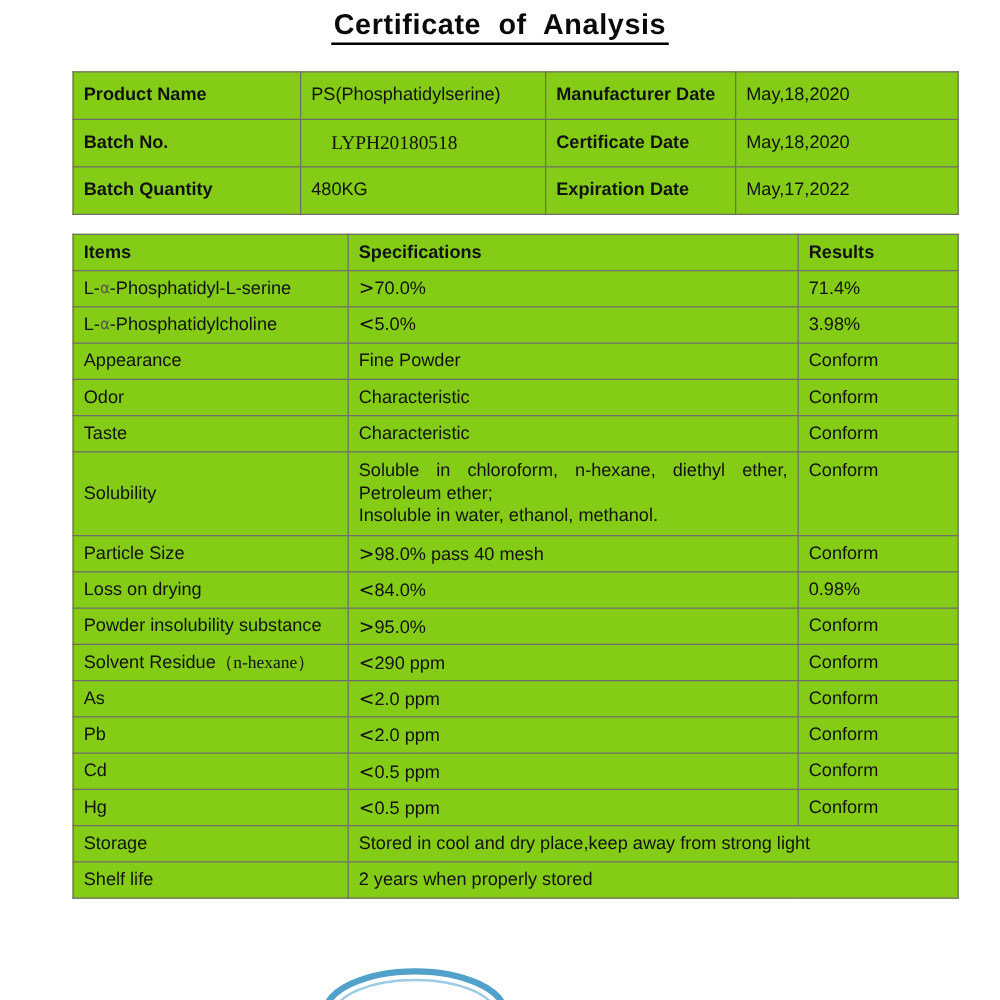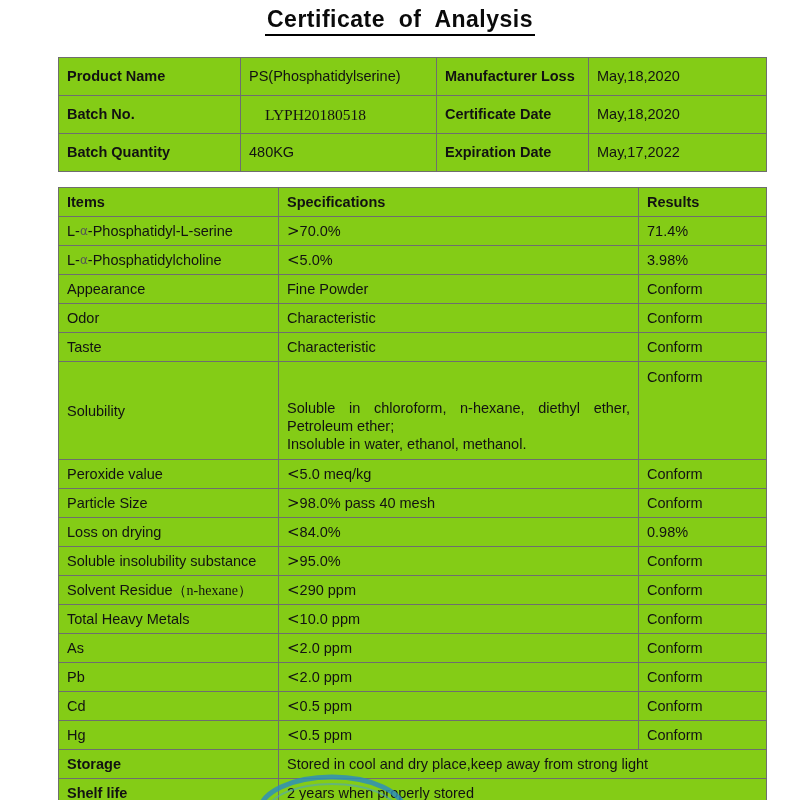--- a/index.html
+++ b/index.html
@@ -52,21 +52,21 @@
   table.coa td {
     border: 1.3px solid #6e6e6e;
     padding: 4px 8px;
     font-size: 14.5px;
     line-height: 1.25;
     vertical-align: middle;
     color: #121212;
     word-wrap: break-word;
   }
   table.coa td.b {
-    font-weight: bold;
+    font-weight: normal;
   }
 
   
   #info-table {
     left: 58px;
     top: 57px;
     width: 708px;
   }
   #info-table td {
     height: 29px;
@@ -95,21 +95,20 @@
   #spec-table td.solub {
     padding-top: 6px;
     padding-bottom: 6px;
   }
   .solub-line {
     display: block;
   }
   .solub-line.justify {
     text-align: justify;
     text-align-last: justify;
-    margin-top: 31px;
   }
   .alpha {
     font-family: "DejaVu Sans", sans-serif;
     font-size: 12px;
     color: #555;
     vertical-align: 1px;
   }
   .cmp {
     font-family: "DejaVu Sans", sans-serif;
     font-size: 15px;
@@ -143,21 +142,21 @@
     <colgroup>
       <col style="width:182px">
       <col style="width:196px">
       <col style="width:152px">
       <col style="width:178px">
     </colgroup>
     <tbody>
       <tr>
         <td class="lbl">Product Name</td>
         <td>PS(Phosphatidylserine)</td>
-        <td class="lbl">Manufacturer Loss</td>
+        <td class="lbl">Manufacturer Date</td>
         <td>May,18,2020</td>
       </tr>
       <tr>
         <td class="lbl">Batch No.</td>
         <td class="val-serif">LYPH20180518</td>
         <td class="lbl">Certificate Date</td>
         <td>May,18,2020</td>
       </tr>
       <tr>
         <td class="lbl">Batch Quantity</td>
@@ -215,55 +214,45 @@
       <tr>
         <td>Solubility</td>
         <td class="solub">
           <span class="solub-line justify">Soluble in chloroform, n-hexane, diethyl ether,</span>
           <span class="solub-line">Petroleum ether;</span>
           <span class="solub-line">Insoluble in water, ethanol, methanol.</span>
         </td>
         <td style="vertical-align:top;padding-top:6px">Conform</td>
       </tr>
 
-      <tr>
-        <td>Peroxide value</td>
-        <td><span class="cmp">&lt;</span><span>5.0 meq/kg</span></td>
-        <td>Conform</td>
-      </tr>
 
       <tr>
         <td>Particle Size</td>
         <td><span class="cmp">&gt;</span><span>98.0% pass 40 mesh</span></td>
         <td>Conform</td>
       </tr>
 
       <tr>
         <td>Loss on drying</td>
         <td><span class="cmp">&lt;</span><span>84.0%</span></td>
         <td>0.98%</td>
       </tr>
 
       <tr>
-        <td>Soluble insolubility substance</td>
+        <td>Powder insolubility substance</td>
         <td><span class="cmp">&gt;</span><span>95.0%</span></td>
         <td>Conform</td>
       </tr>
 
       <tr>
         <td><span>Solvent Residue</span><span class="fwpar">（n-hexane）</span></td>
         <td><span class="cmp">&lt;</span><span>290 ppm</span></td>
         <td>Conform</td>
       </tr>
 
-      <tr>
-        <td>Total Heavy Metals</td>
-        <td><span class="cmp">&lt;</span><span>10.0 ppm</span></td>
-        <td>Conform</td>
-      </tr>
 
       <tr>
         <td>As</td>
         <td><span class="cmp">&lt;</span><span>2.0 ppm</span></td>
         <td>Conform</td>
       </tr>
 
       <tr>
         <td>Pb</td>
         <td><span class="cmp">&lt;</span><span>2.0 ppm</span></td>

